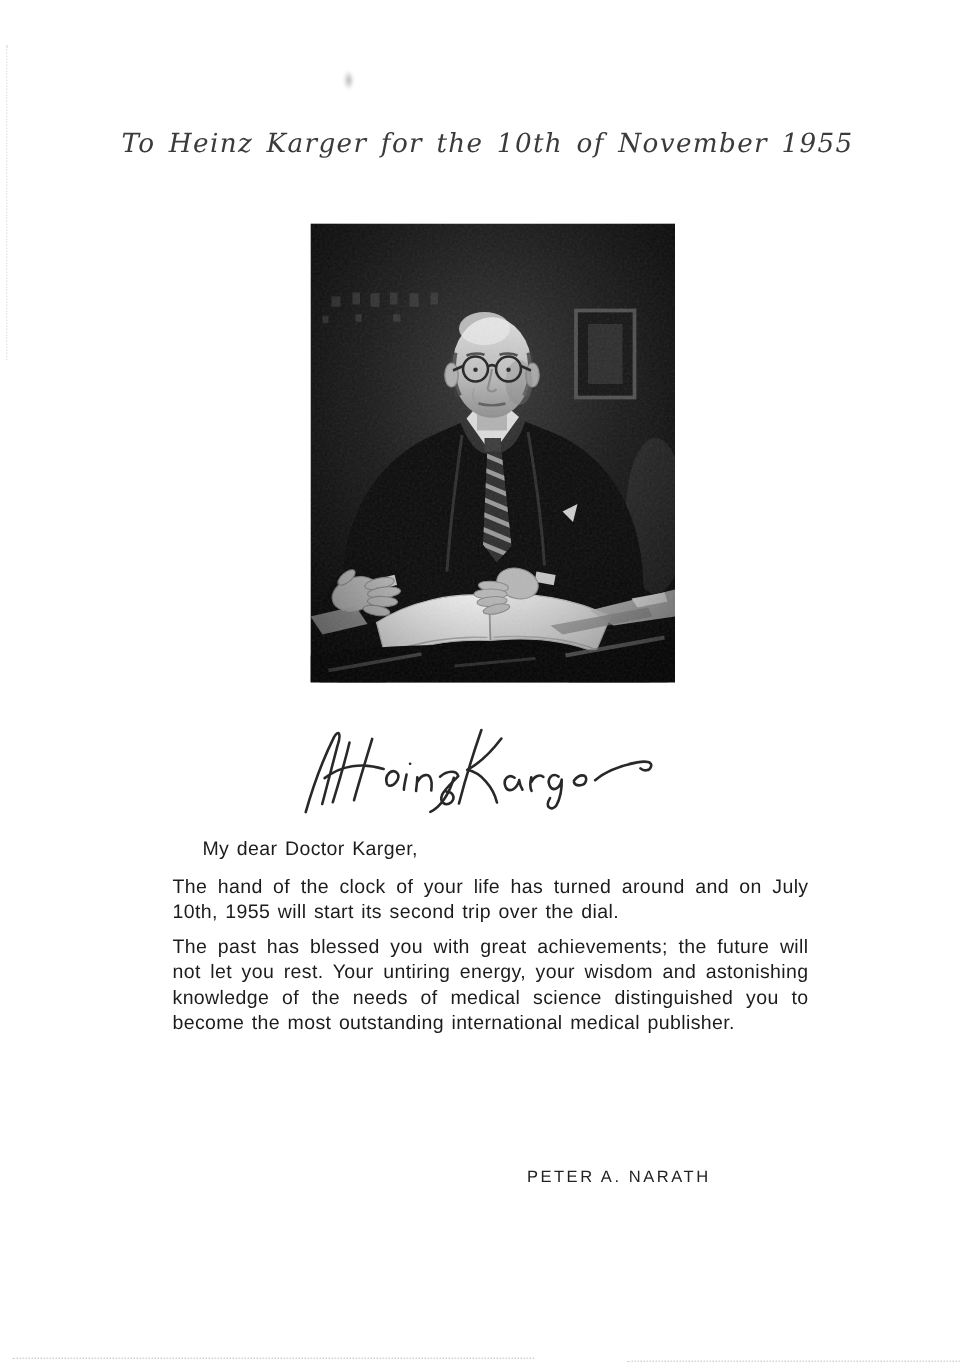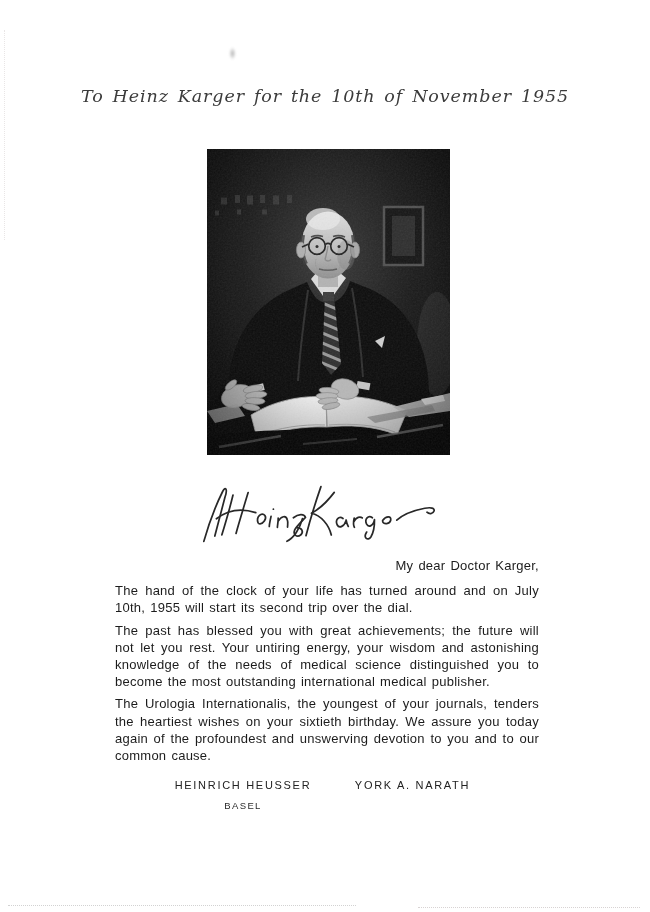--- a/index.html
+++ b/index.html
@@ -15,21 +15,21 @@
   .portrait { position:absolute; left:207px; top:149px; width:243px; height:306px; }
   .portrait svg { display:block; width:100%; height:100%; }
   .signature-block { position:absolute; left:200px; top:477px; width:238px; height:66px; transform:rotate(-1.5deg); }
   .signature-block svg { display:block; width:100%; height:100%; }
   .letter {
     position:absolute; left:115px; top:557px; width:424px;
     font-size:13px; line-height:17.2px; color:#1c1c1c;
     text-align:justify; letter-spacing:0.25px; word-spacing:1.2px;
   }
   .letter p { margin:0 0 5px 0; }
-  .letter p.salutation { margin-bottom:8px; text-align:right; }
+  .letter p.salutation { margin-bottom:8px; text-align:left;margin-left:20px; }
   .signatory { position:absolute; text-align:center; color:#222222; }
   .signatory .sig-name { font-size:11px; letter-spacing:1.7px; font-weight:500; }
   .signatory .sig-loc  { font-size:9.5px; letter-spacing:1.4px; margin-top:9px; color:#2b2b2b; }
   .signatory-left  { top:779px; left:143px; width:200px; }
   .signatory-right { top:779px; left:300px; width:225px; }
   
   .artifact { position:absolute; pointer-events:none; }
   .artifact-bottom-1 { left:8px;  width:348px; top:905px; border-top:1px dotted #d2d2d2; }
   .artifact-bottom-2 { left:418px; width:222px; top:907px; border-top:1px dotted #d8d3d3; }
   .artifact-left  { left:4px; top:30px; height:210px; border-left:1px dotted #e4e0e0; opacity:.8; }
@@ -206,29 +206,24 @@
         <path d="M180,44 C184,39 189,40 188,44 C187,48 181,48 180,45"></path>
         <path d="M194,44 C200,39 210,35 222,33 C228,32 232,33 231,36 C230,39 226,39 224,37"></path>
       </g>
     </svg>
   </div>
 
   <div class="letter">
     <p class="salutation">My dear Doctor Karger,</p>
     <p>The hand of the clock of your life has turned around and on July 10th, 1955 will start its second trip over the dial.</p>
     <p>The past has blessed you with great achievements; the future will not let you rest. Your untiring energy, your wisdom and astonishing knowledge of the needs of medical science distinguished you to become the most outstanding international medical publisher.</p>
-    <p>The Urologia Internationalis, the youngest of your journals, tenders the heartiest wishes on your sixtieth birthday. We assure you today again of the profoundest and unswerving devotion to you and to our common cause.</p>
-  </div>
-
-  <div class="signatory signatory-left">
-    <div class="sig-name">HEINRICH HEUSSER</div>
-    <div class="sig-loc">BASEL</div>
-  </div>
+  </div>
+
   <div class="signatory signatory-right">
-    <div class="sig-name">YORK A. NARATH</div>
+    <div class="sig-name">PETER A. NARATH</div>
   </div>
 
   <div class="artifact artifact-bottom-1"></div>
   <div class="artifact artifact-bottom-2"></div>
   <div class="artifact artifact-left"></div>
   <div class="artifact artifact-right"></div>
   <div class="artifact artifact-smudge"></div>
 
 </div>
 

